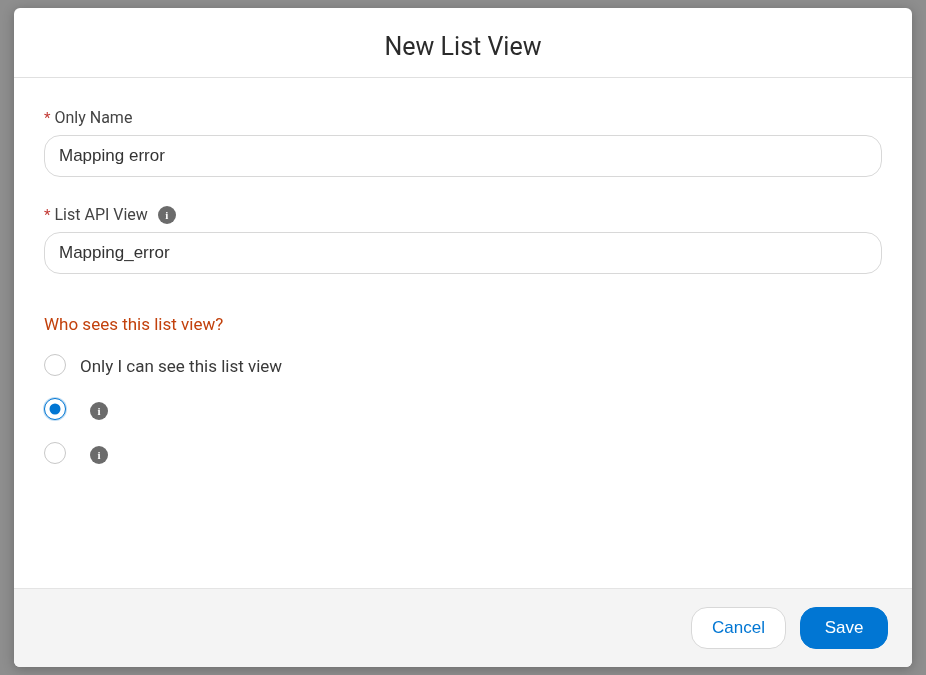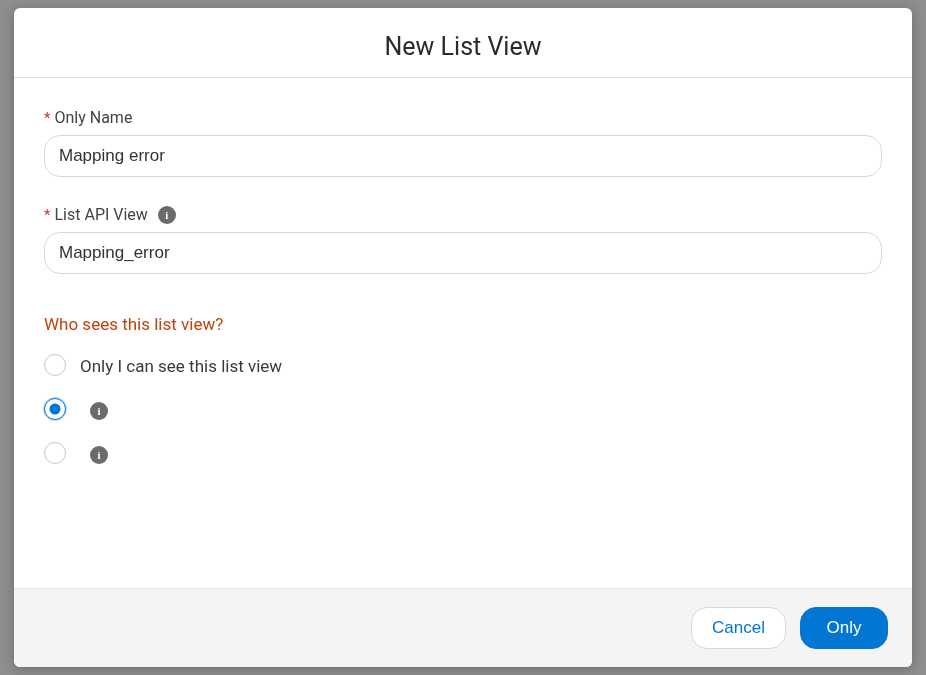--- a/index.html
+++ b/index.html
@@ -213,16 +213,16 @@
         <span class="radio-circle"></span>
         <span class="info-icon">i</span>
       </label>
 
     </div>
 
   </div>
 
   <div class="modal-footer">
     <button class="btn btn-neutral">Cancel</button>
-    <button class="btn btn-brand">Only</button>
+    <button class="btn btn-brand">Save</button>
   </div>
 
 </div>
 
 </body></html>

